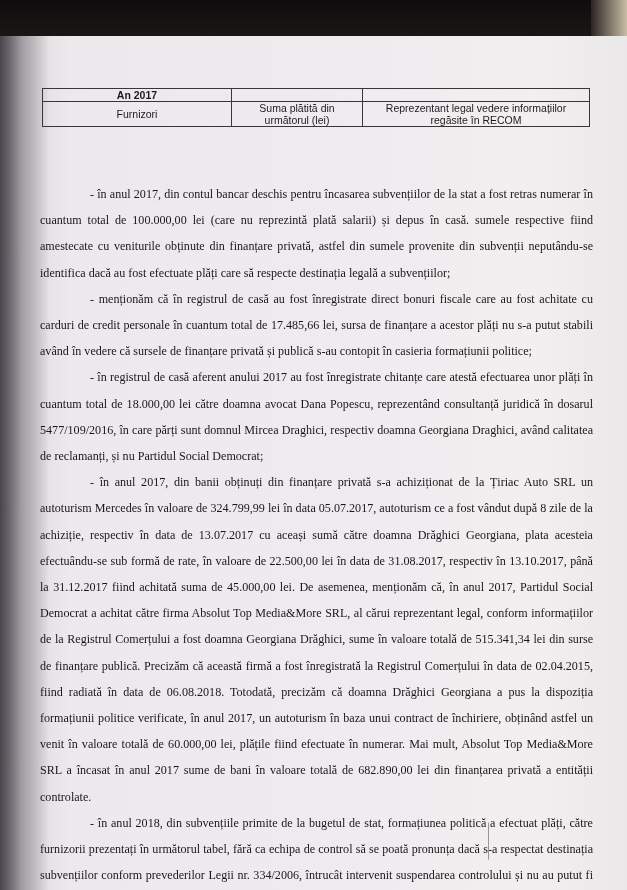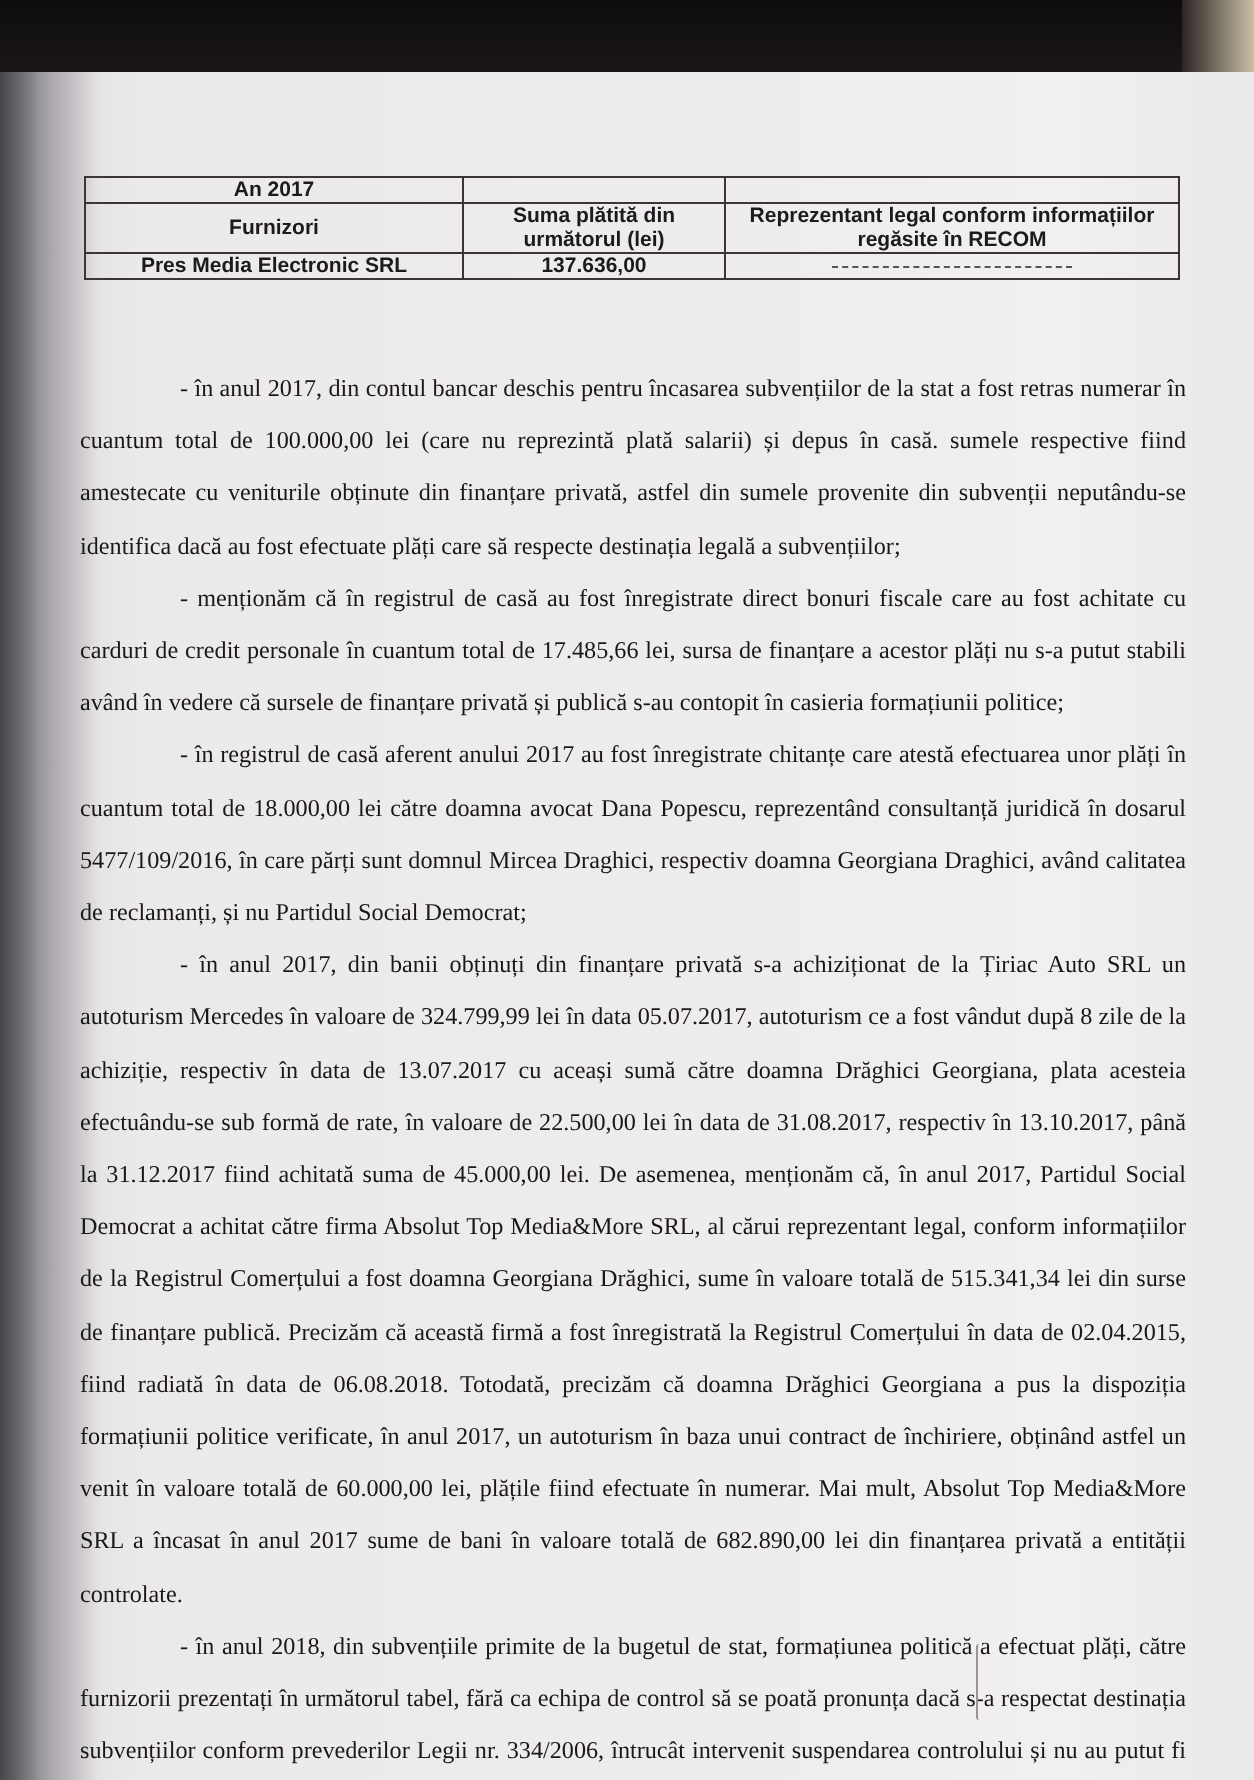--- a/index.html
+++ b/index.html
@@ -31,21 +31,21 @@
     }
     table {
       border-collapse: collapse; width: 100%;
       font-family: "Liberation Sans", "DejaVu Sans", sans-serif;
       font-weight: bold; font-size: 10.5px; color: #1d1a1e;
     }
     td, th {
       border: 1px solid #3a3638; text-align: center; padding: 0 4px;
       font-weight: bold; line-height: 12px;
     }
-    th { font-weight: bold; }
+    th { font-weight: normal; }
     .col1 { width: 180px; }
     .col2 { width: 122px; }
     .dash { display: inline-block; width: 120px; border-top: 1px dashed #555; vertical-align: middle; }
     .text {
       position: absolute; left: 40px; top: 181px; width: 553px;
       font-size: 12.1px; line-height: 26.2px; color: #1a1719;
       text-align: justify;
     }
     .text p { margin: 0; text-indent: 50px; }
     .vmark {
@@ -64,26 +64,21 @@
   <table>
     <tbody>
         <tr>
       <td class="col1">An 2017</td>
       <td class="col2"></td>
       <td></td>
     </tr>
     <tr>
       <th style="height:24px">Furnizori</th>
       <th>Suma plătită din următorul (lei)</th>
-      <th>Reprezentant legal conform informațiilor regăsite în RECOM</th>
-    </tr>
-    <tr>
-      <td>Pres Media Electronic SRL</td>
-      <td>137.636,00</td>
-      <td><span class="dash"></span></td>
+      <th>Reprezentant legal vedere informațiilor regăsite în RECOM</th>
     </tr>
   </tbody>
     </table>
 </div>
 
 <div class="text">
   <p>- în anul 2017, din contul bancar deschis pentru încasarea subvențiilor de la stat a fost retras numerar în cuantum total de 100.000,00 lei (care nu reprezintă plată salarii) și depus în casă. sumele respective fiind amestecate cu veniturile obținute din finanțare privată, astfel din sumele provenite din subvenții neputându-se identifica dacă au fost efectuate plăți care să respecte destinația legală a subvențiilor;</p>
   <p>- menționăm că în registrul de casă au fost înregistrate direct bonuri fiscale care au fost achitate cu carduri de credit personale în cuantum total de 17.485,66 lei, sursa de finanțare a acestor plăți nu s-a putut stabili având în vedere că sursele de finanțare privată și publică s-au contopit în casieria formațiunii politice;</p>
   <p>- în registrul de casă aferent anului 2017 au fost înregistrate chitanțe care atestă efectuarea unor plăți în cuantum total de 18.000,00 lei către doamna avocat Dana Popescu, reprezentând consultanță juridică în dosarul 5477/109/2016, în care părți sunt domnul Mircea Draghici, respectiv doamna Georgiana Draghici, având calitatea de reclamanți, și nu Partidul Social Democrat;</p>
   <p>- în anul 2017, din banii obținuți din finanțare privată s-a achiziționat de la Țiriac Auto SRL un autoturism Mercedes în valoare de 324.799,99 lei în data 05.07.2017, autoturism ce a fost vândut după 8 zile de la achiziție, respectiv în data de 13.07.2017 cu aceași sumă către doamna Drăghici Georgiana, plata acesteia efectuându-se sub formă de rate, în valoare de 22.500,00 lei în data de 31.08.2017, respectiv în 13.10.2017, până la 31.12.2017 fiind achitată suma de 45.000,00 lei. De asemenea, menționăm că, în anul 2017, Partidul Social Democrat a achitat către firma Absolut Top Media&amp;More SRL, al cărui reprezentant legal, conform informațiilor de la Registrul Comerțului a fost doamna Georgiana Drăghici, sume în valoare totală de 515.341,34 lei din surse de finanțare publică. Precizăm că această firmă a fost înregistrată la Registrul Comerțului în data de 02.04.2015, fiind radiată în data de 06.08.2018. Totodată, precizăm că doamna Drăghici Georgiana a pus la dispoziția formațiunii politice verificate, în anul 2017, un autoturism în baza unui contract de închiriere, obținând astfel un venit în valoare totală de 60.000,00 lei, plățile fiind efectuate în numerar. Mai mult, Absolut Top Media&amp;More SRL a încasat în anul 2017 sume de bani în valoare totală de 682.890,00 lei din finanțarea privată a entității controlate.</p>

